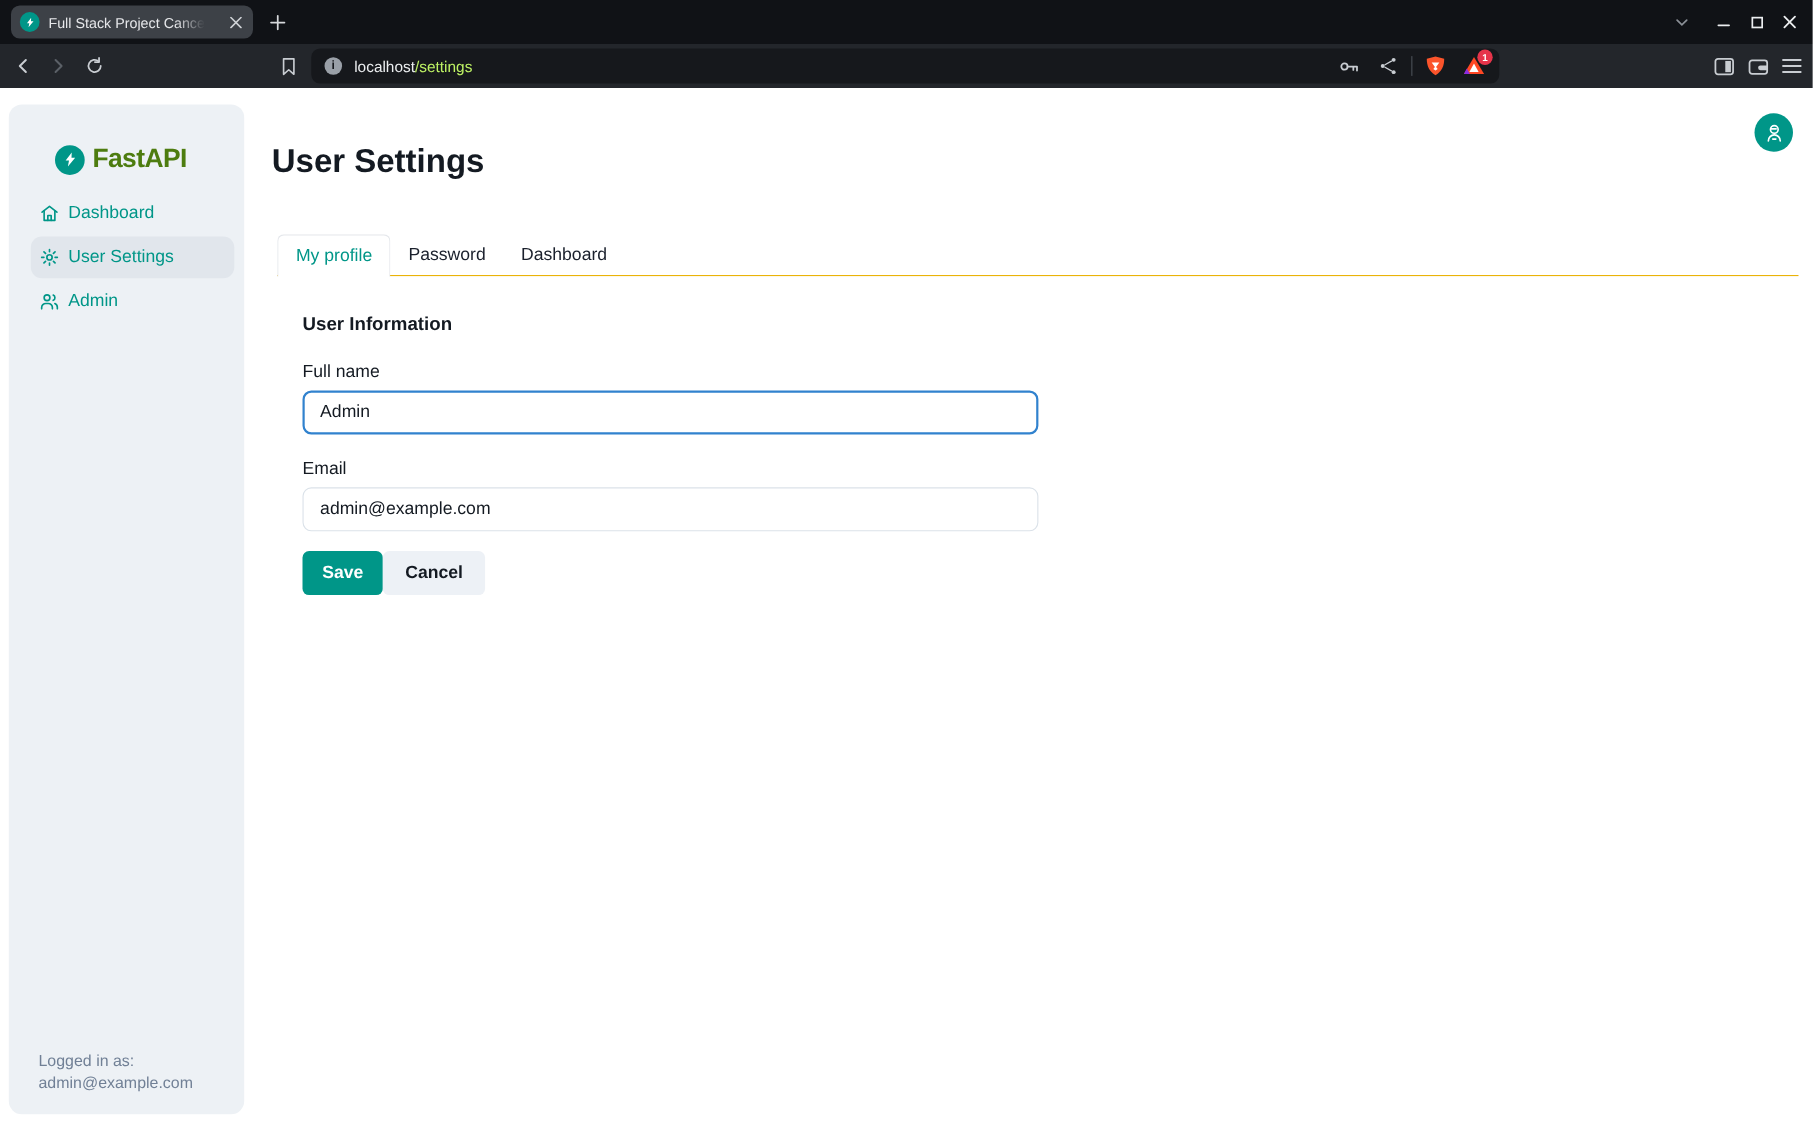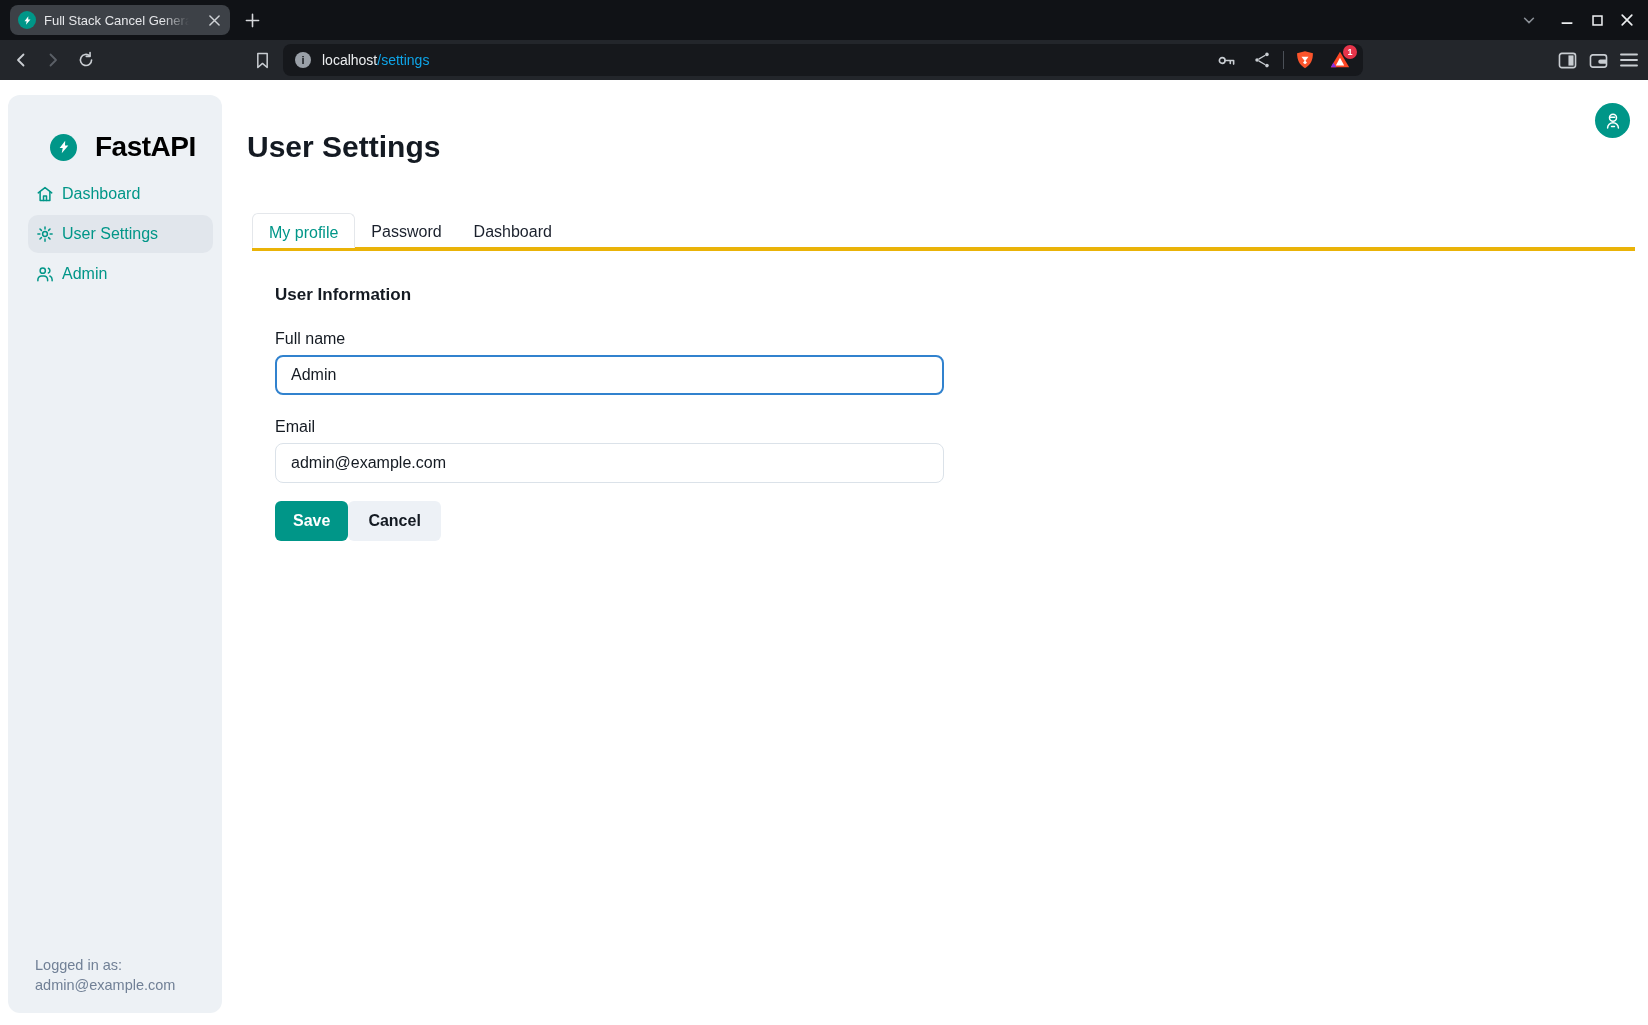--- a/index.html
+++ b/index.html
@@ -38,21 +38,21 @@
   .btn-reload  { left:74px; }
   .btn-bookmark{ left:250px; }
   .urlbar { position:absolute; left:283px; top:4px; width:1080px; height:32px;
             background:#16181c; border-radius:8px; display:flex; align-items:center;
             padding:0 12px; }
   .info-icon { width:16px; height:16px; border-radius:50%; background:#9aa0a8;
                color:#16181c; display:flex; align-items:center; justify-content:center;
                font-size:11px; font-weight:bold; flex:0 0 auto; }
   .url-text { margin-left:11px; font-size:14px; white-space:nowrap; }
   .url-host { color:#eceef0; font-weight:400; }
-  .url-path { color:#0ea5e9; }
+  .url-path { color:#bef264; }
   .urlbar-right { margin-left:auto; display:flex; align-items:center; }
   .ub-icon { width:20px; height:20px; display:flex; align-items:center;
              justify-content:center; color:#c9cdd2; }
   .ub-sep { width:1px; height:18px; background:#4b5057; margin:0 11px; }
   .gap16 { margin-left:16px; }
   .rewards-wrap { position:relative; margin-left:14px; width:22px; height:22px; }
   .badge { position:absolute; top:-4px; right:-6px; min-width:14px; height:14px;
            border-radius:7px; background:#e6344a; color:#fff; font-size:9px;
            font-weight:bold; display:flex; align-items:center; justify-content:center;
            padding:0 3px; }
@@ -61,40 +61,40 @@
   
   .page { position:relative; height:945px; background:#ffffff; }
 
   
   .sidebar { position:absolute; left:8px; top:15px; width:214px; height:918px;
              background:#edf1f5; border-radius:12px; }
   .logo { position:absolute; left:42px; top:36px; display:flex; align-items:center; }
   .logo-mark { width:27px; height:27px; border-radius:50%; background:#009688;
                display:flex; align-items:center; justify-content:center; }
   .logo-mark svg { width:16px; height:16px; }
-  .logo-text { margin-left:18px; font-size:28px; font-weight:bold; color:#000000;
+  .logo-text { margin-left:7px; font-size:24px; font-weight:bold; color:#4d7c0f;
                letter-spacing:-0.5px; }
   .nav { position:absolute; left:20px; right:9px; top:80px; }
   .nav-item { height:38px; margin-bottom:2px; display:flex; align-items:center;
               padding-left:8px; border-radius:10px; color:#009688; cursor:pointer; }
   .nav-item.active { background:#e1e6ec; }
   .nav-icon { width:18px; height:18px; display:flex; align-items:center;
               justify-content:center; flex:0 0 auto; }
   .nav-label { margin-left:8px; font-size:16px; }
   .sidebar-footer { position:absolute; left:27px; bottom:18px; font-size:14.5px;
                     line-height:20px; color:#718096; }
 
   
   .avatar-btn { position:absolute; right:18px; top:23px; width:35px; height:35px;
                 border-radius:50%; background:#009688; border:none; display:flex;
                 align-items:center; justify-content:center; cursor:pointer; }
   .page-title { position:absolute; left:247px; top:50px; font-size:30px;
                 line-height:34px; font-weight:bold; color:#141a22; }
   .tabs { position:absolute; left:252px; right:13px; top:133px; height:38px;
-          display:flex; border-bottom:4px solid #eab308; }
+          display:flex; border-bottom:1px solid #eab308;align-items:center; }
   .tab-item { padding:0 16px; font-size:16px; line-height:37px; color:#1a202c;
               cursor:pointer; }
   .tab-item.active { color:#009688; background:#fff; border:1px solid #e4e7eb;
                      border-bottom:1px solid #fff; border-radius:6px 6px 0 0;
                      margin-bottom:-1px; }
   .form { position:absolute; left:275px; top:205px; width:669px; }
   .section-title { font-size:17px; font-weight:bold; color:#141a22; line-height:20px; }
   .field-label { margin:24px 0 6px; font-size:16px; line-height:20px; color:#141a22; }
   .field-label.second { margin-top:22px; }
   .text-input { display:block; width:669px; height:40px; border-radius:8px;
@@ -115,21 +115,21 @@
 
 <div class="browser">
 
   <div class="titlebar">
     <div class="tab">
       <span class="favicon">
         <svg viewBox="0 0 24 24">
             <path d="M13.8 2.5 L5.5 13.5 h4.6 L8.6 21.5 L18.5 9.6 h-5 Z" fill="#ffffff"></path>
           </svg>
       </span>
-      <span class="tab-title">Full Stack Cancel Genera</span>
+      <span class="tab-title">Full Stack Project Cancel</span>
       <span class="tab-close">
         <svg width="11" height="11" viewBox="0 0 12 12">
             <path d="M1 1 L11 11 M11 1 L1 11" stroke="currentColor" stroke-width="1.6" stroke-linecap="round"></path>
           </svg>
       </span>
     </div>
     <div class="newtab">
       <svg width="15" height="15" viewBox="0 0 16 16">
           <path d="M8 1.5 V14.5 M1.5 8 H14.5" stroke="currentColor" stroke-width="1.7" stroke-linecap="round"></path>
         </svg>

